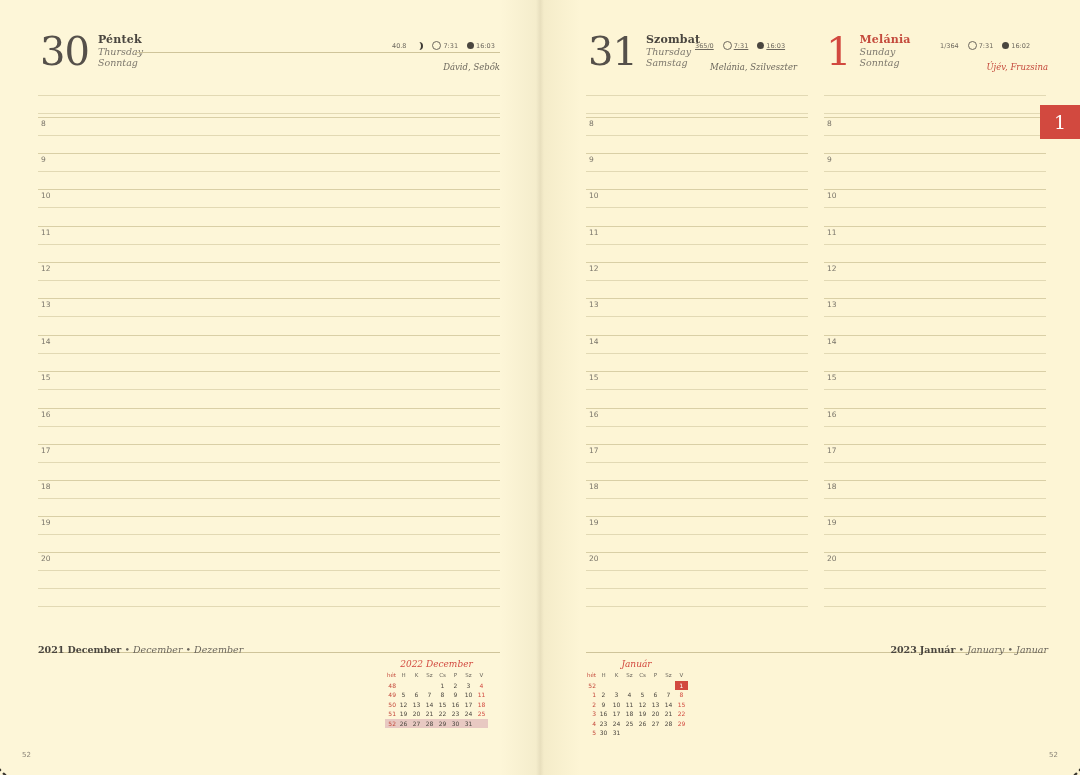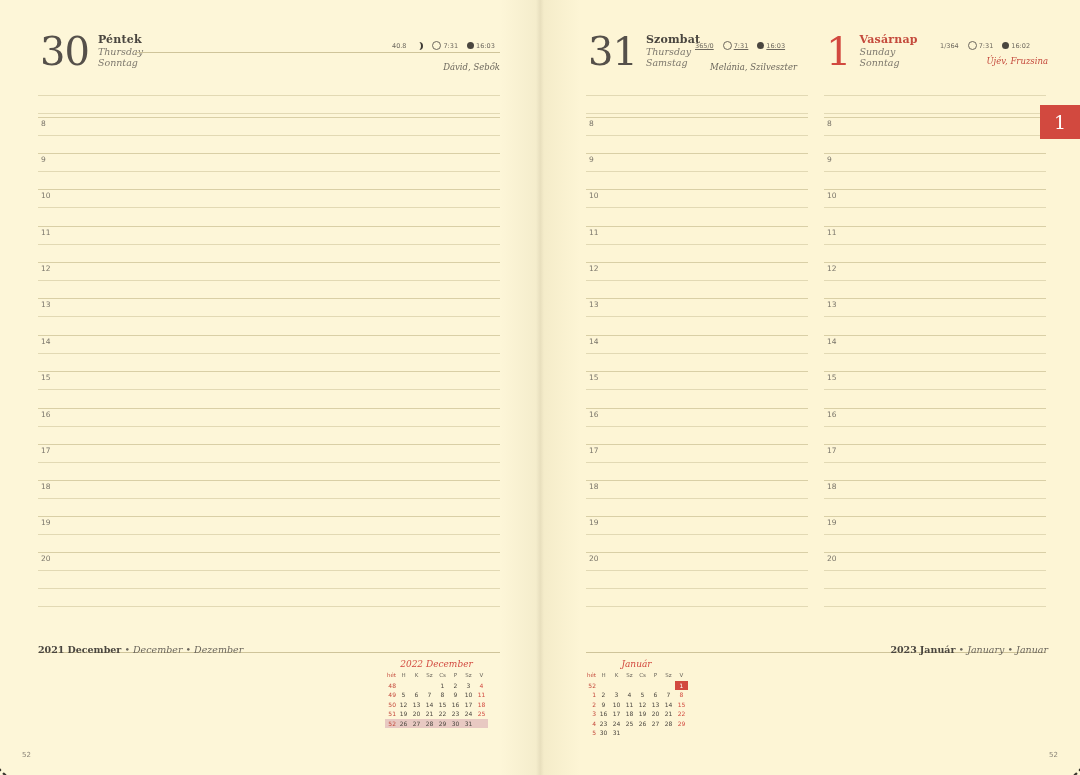--- a/index.html
+++ b/index.html
@@ -459,39 +459,39 @@
     <span class="cell">
       <span class="glyph sunset"></span>
       <span>16:03</span>
     </span>
   </div>
   <div class="nameday" style="left:170px; top:62px; text-align:center;">Melánia, Szilveszter</div>
 
   <div class="day-head" style="left:286px; top:32px;">
     <div class="daynum red">1</div>
     <div class="daynames">
-      <div class="dn-hu red">Vasárnap</div>
+      <div class="dn-hu red">Melánia</div>
       <div class="dn-en">Sunday</div>
       <div class="dn-de">Sonntag</div>
     </div>
   </div>
   <div class="suninfo" style="left:400px; top:41px;">
     <span class="cell">
       <span>1/364</span>
     </span>
     <span class="cell">
       <span class="glyph sunrise"></span>
       <span>7:31</span>
     </span>
     <span class="cell">
       <span class="glyph sunset"></span>
       <span>16:02</span>
     </span>
   </div>
-  <div class="nameday red" style="right:32px; top:56px;">Újév, Fruzsina</div>
+  <div class="nameday red" style="right:32px; top:62px;">Újév, Fruzsina</div>
 
   <div class="grid" style="left:46px; top:95px; width:222px;">
     <div class="halfline" style="top:0px;"></div>
     <div class="halfline" style="top:18px;"></div>
     <div style="position:relative; height:520px;">
       <div class="row" style="position:absolute; top:22px; left:0; right:0;">
           <div class="line"></div>
           <div class="hour">8</div>
           <div class="halfline" style="top:18px;"></div>
         </div>

